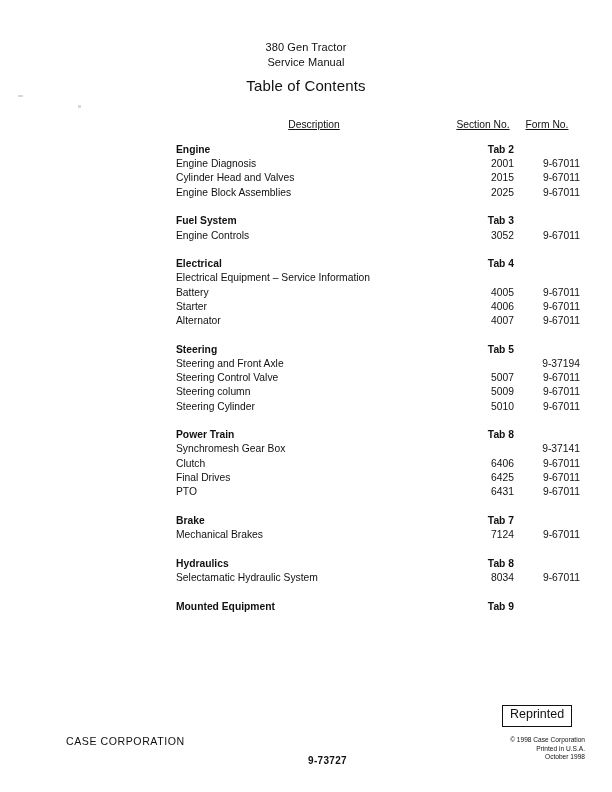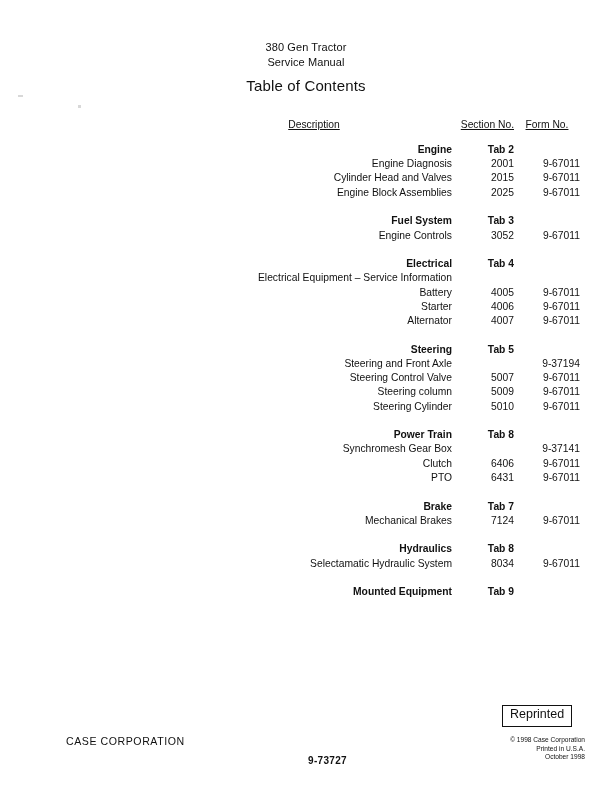--- a/index.html
+++ b/index.html
@@ -48,26 +48,26 @@
     left: 176px;
     width: 404px;
     border-collapse: collapse;
     font-size: 10.3px;
   }
   .toc-table td, .toc-table th {
     padding: 0;
     vertical-align: top;
     font-weight: normal;
   }
-  .col-desc   { width: 276px; text-align: right; }
+  .col-desc   { width: 276px; text-align: left; }
   .col-sec    { width: 62px;  text-align: right; }
   .col-form   { width: 66px;  text-align: right; }
 
   thead .col-desc { text-align: center; padding-left: 0; }
-  thead .col-sec  { }
+  thead .col-sec  { text-align: center; }
   thead .col-form { text-align: center; }
   thead td {
     font-size: 10.3px;
     height: 24px;
     line-height: 12px;
     text-decoration: underline;
   }
 
   tbody tr.row { height: 14.2px; }
   tbody tr.row td { line-height: 14.2px; height: 14.2px; }
@@ -243,20 +243,25 @@
           <td class="col-desc">Synchromesh Gear Box</td>
           <td class="col-sec"></td>
           <td class="col-form">9-37141</td>
         </tr>
         <tr class="row">
           <td class="col-desc">Clutch</td>
           <td class="col-sec">6406</td>
           <td class="col-form">9-67011</td>
         </tr>
         <tr class="row">
+          <td class="col-desc">Final Drives</td>
+          <td class="col-sec">6425</td>
+          <td class="col-form">9-67011</td>
+        </tr>
+        <tr class="row">
           <td class="col-desc">PTO</td>
           <td class="col-sec">6431</td>
           <td class="col-form">9-67011</td>
         </tr>
         <tr class="spacer">
           <td colspan="3"></td>
         </tr>
         <tr class="row group-head">
           <td class="col-desc">Brake</td>
           <td class="col-sec">Tab 7</td>

